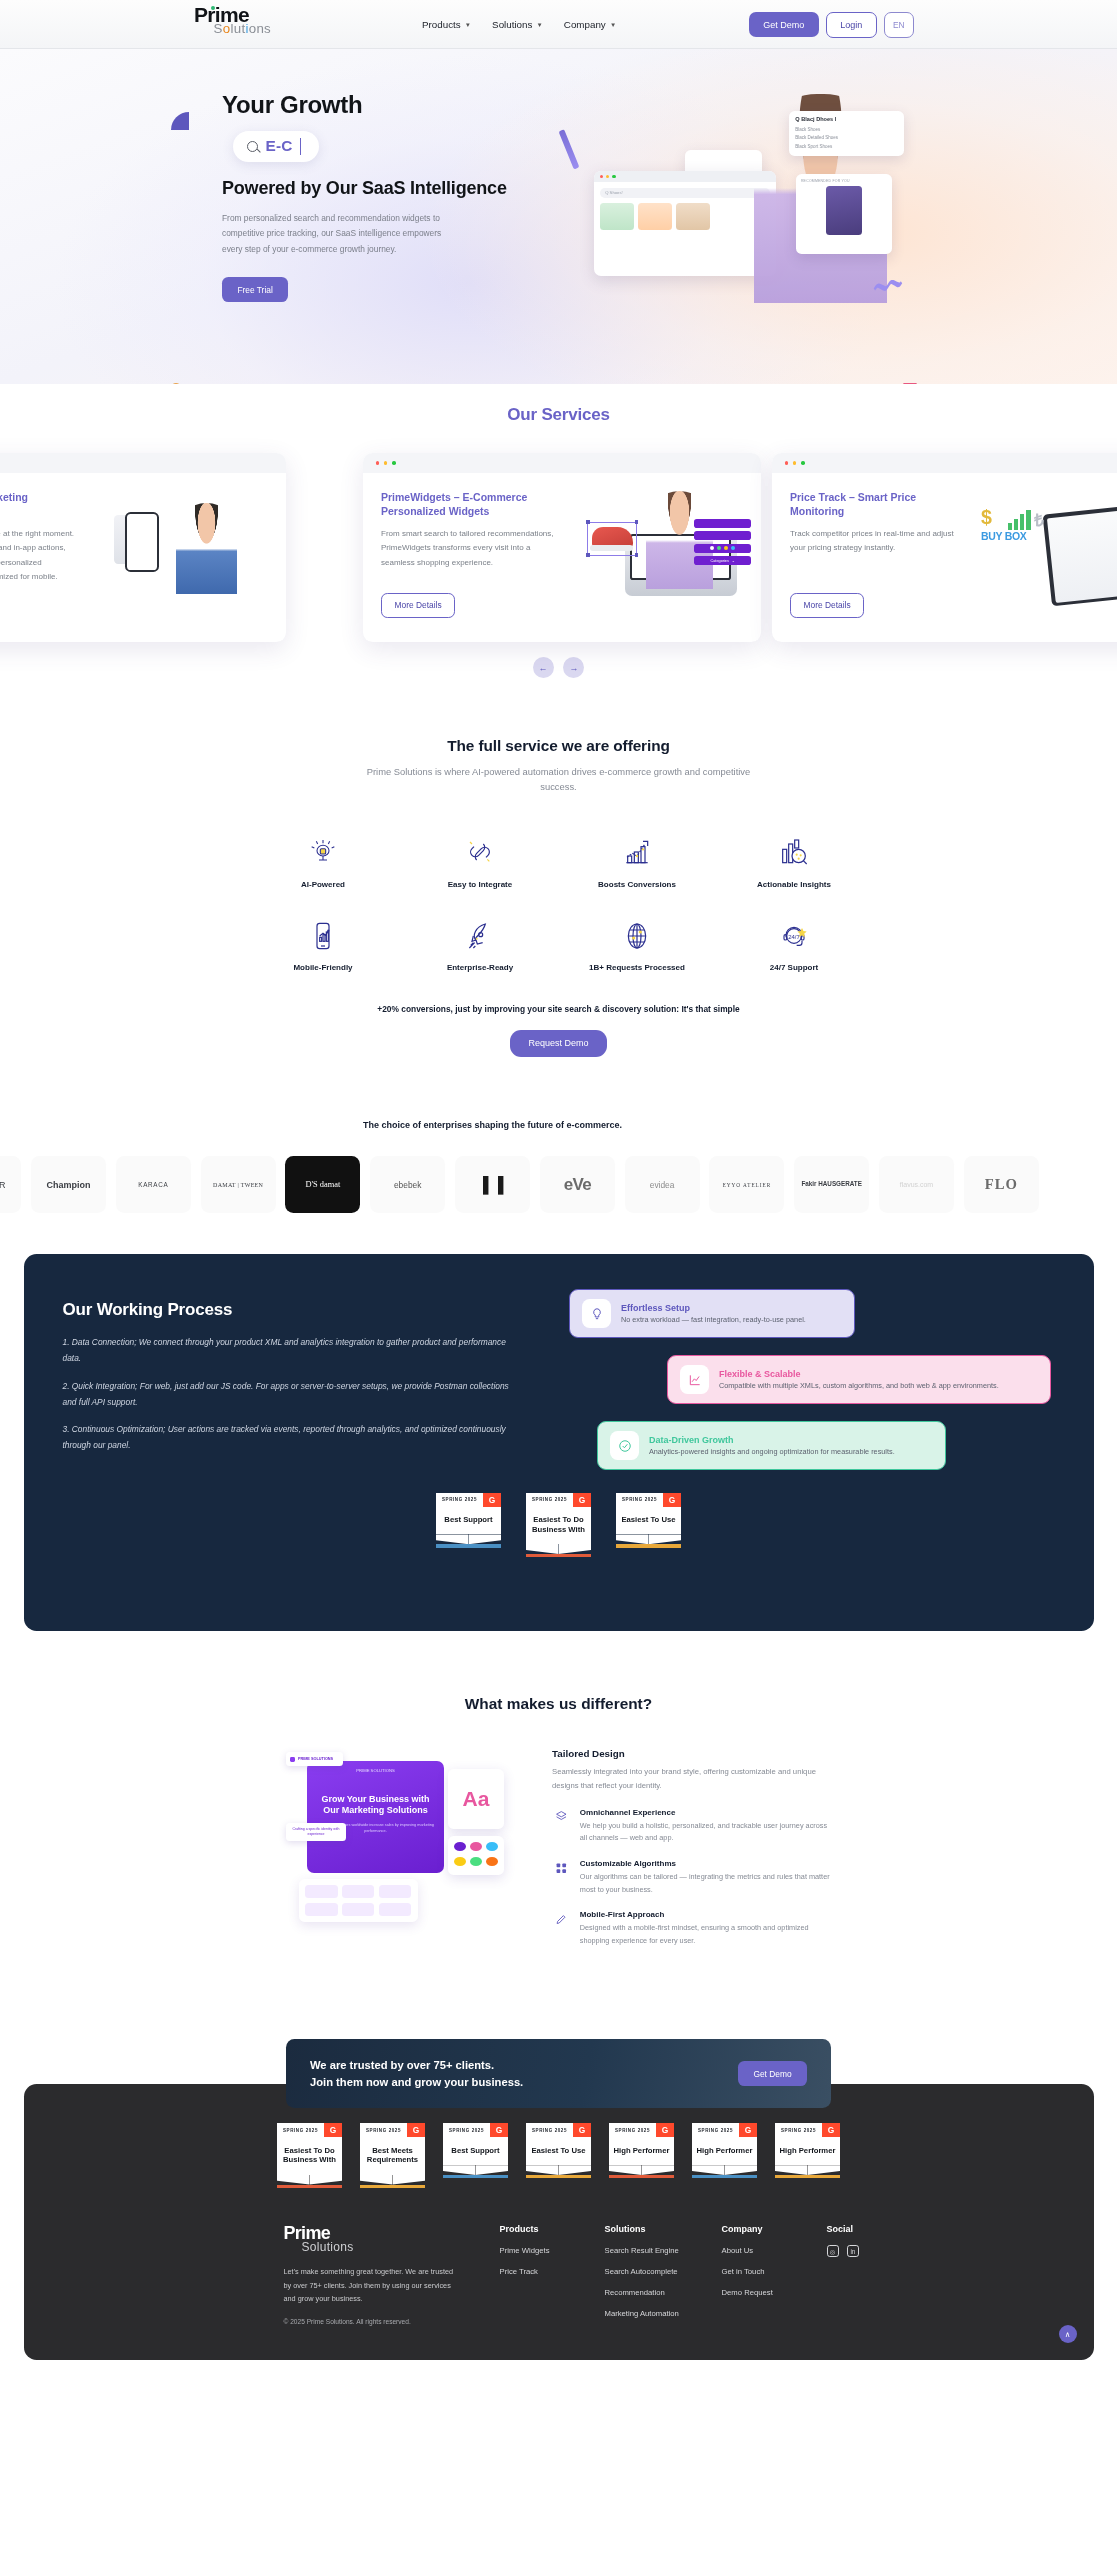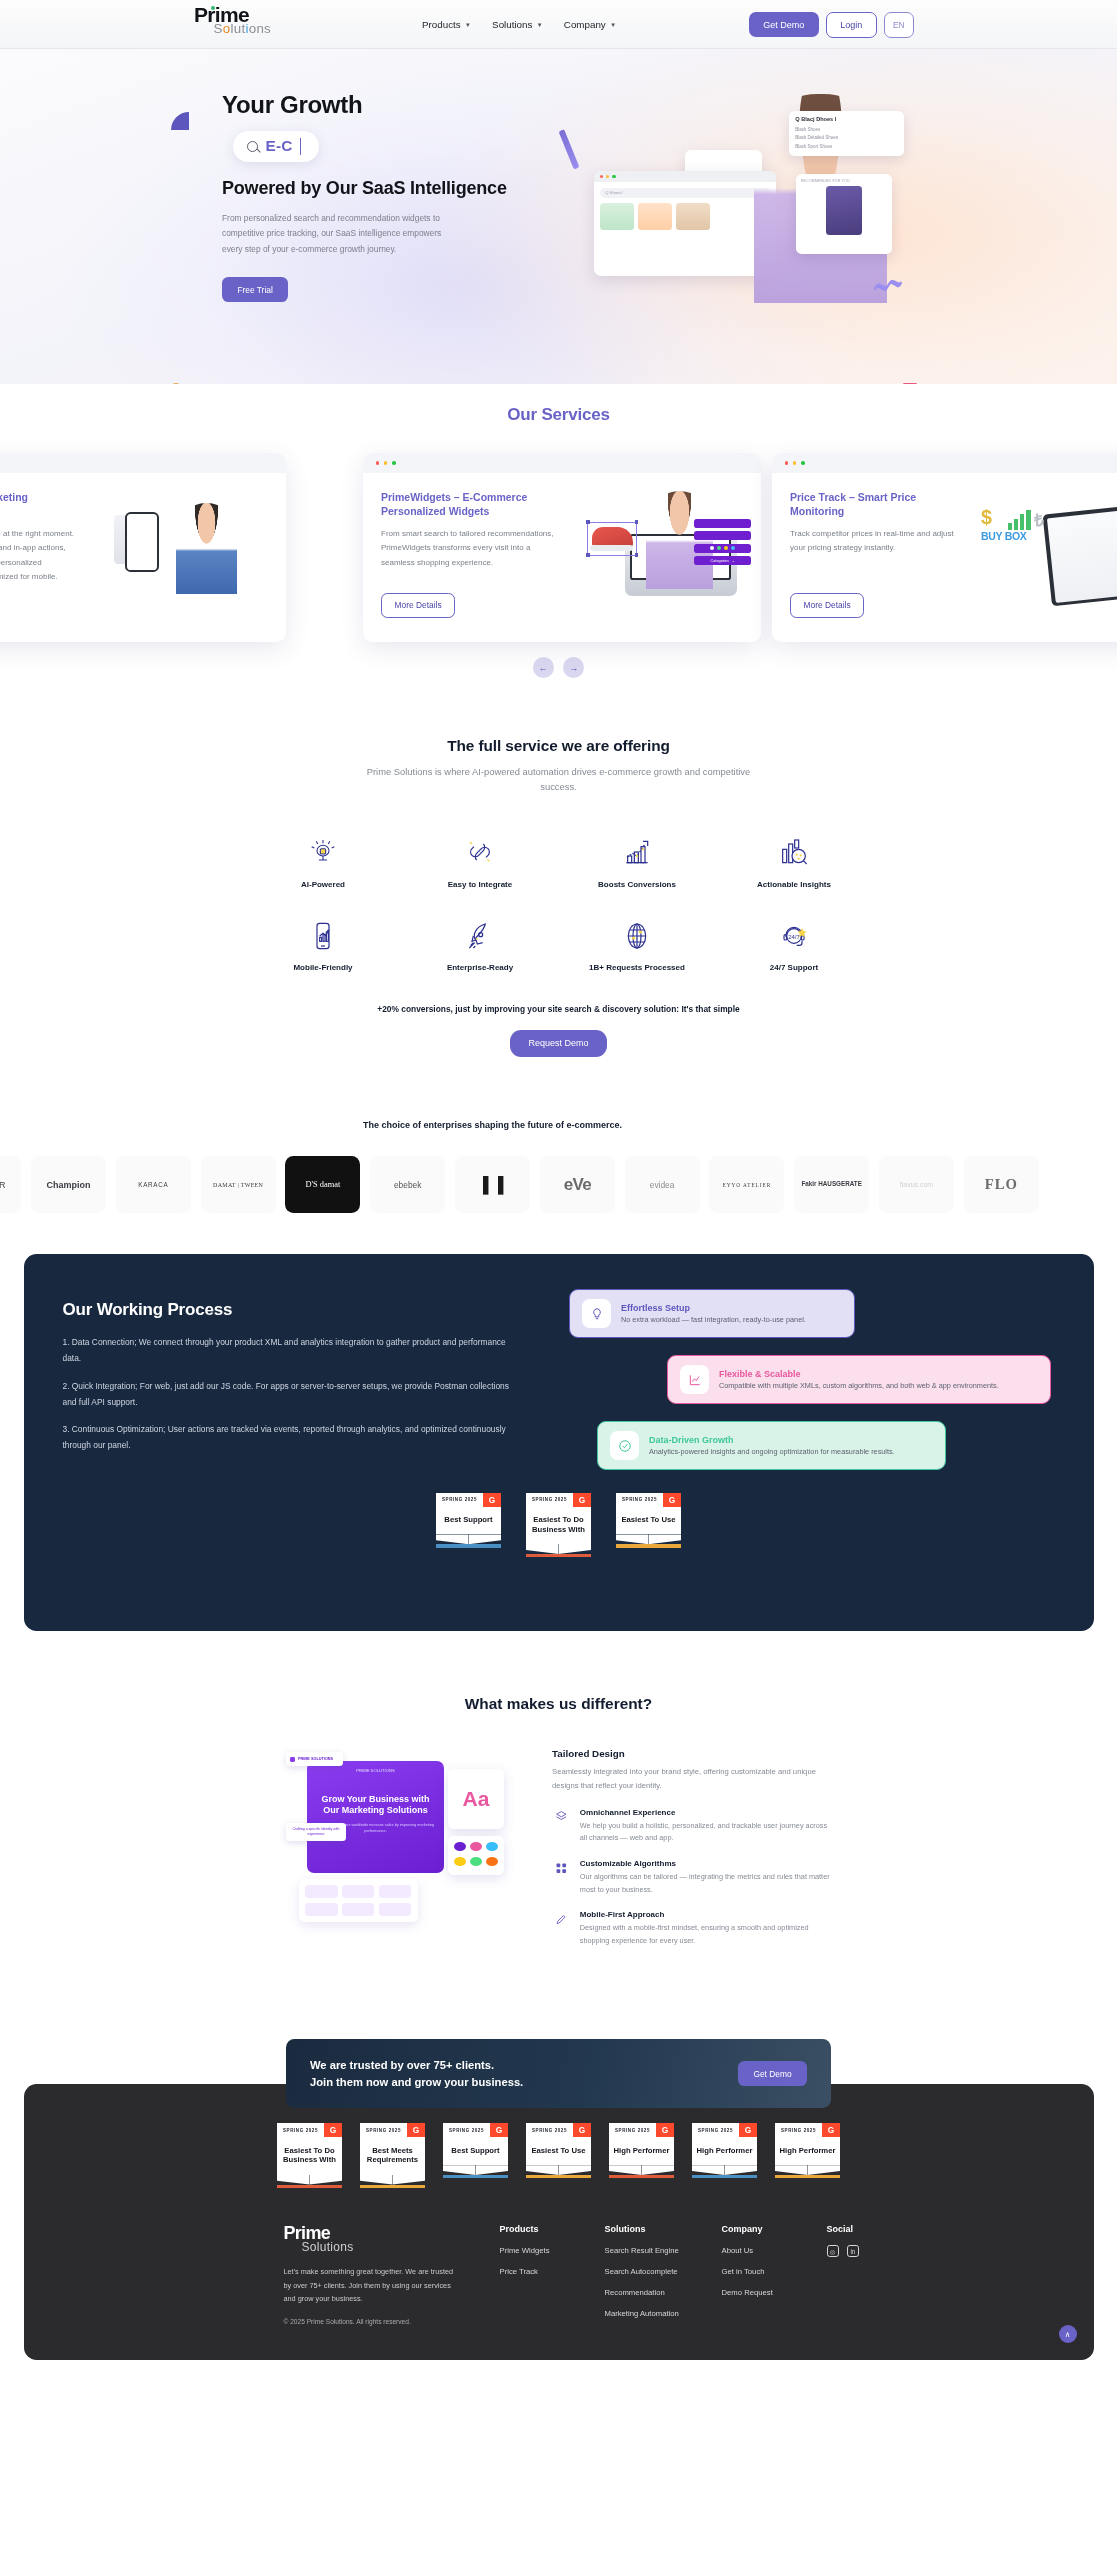--- a/index.html
+++ b/index.html
@@ -156,21 +156,21 @@
     font-size:7.7px;color:#3a3d43;letter-spacing:1px;overflow:hidden;text-align:center;
   }
 
   
   .process-wrap{width:1117px;padding:41px 0 0;}
   .process{
     position:relative;margin:0 auto;width:1070px;min-height:377px;
     background:#17283f;border-radius:12.6px;padding:46px 39px 28px;
   }
   .pr-title{font-size:17px;font-weight:800;color:#fff;letter-spacing:-0.2px;}
-  .pr-steps{margin-top:15.4px;max-width:447px;}
+  .pr-steps{margin-top:15.4px;max-width:447px;font-style:italic;}
   .pr-step{font-size:8.4px;color:#cfd6e2;line-height:1.9;margin-bottom:11.2px;}
   .pills{position:absolute;left:531px;top:35px;width:503px;}
   .pill{border-radius:9px;padding:9px 12.6px;display:flex;align-items:center;gap:9.8px;margin-bottom:17px;}
   .pill.p1{background:#e2e0f5;border:1px solid #5d57bd;width:286px;margin-left:14px;}
   .pill.p2{background:#fbdfec;border:1px solid #e8579f;width:384px;margin-left:112px;}
   .pill.p3{background:#d9f3e8;border:1px solid #3fc79c;width:349px;margin-left:42px;}
   .pill-ico{width:29px;height:29px;background:#fff;border-radius:7.7px;display:flex;align-items:center;justify-content:center;flex:0 0 auto;}
   .pill-h{font-size:9px;font-weight:800;margin-bottom:2.1px;}
   .pill.p1 .pill-h{color:#5d57bd;}
   .pill.p2 .pill-h{color:#e8579f;}

